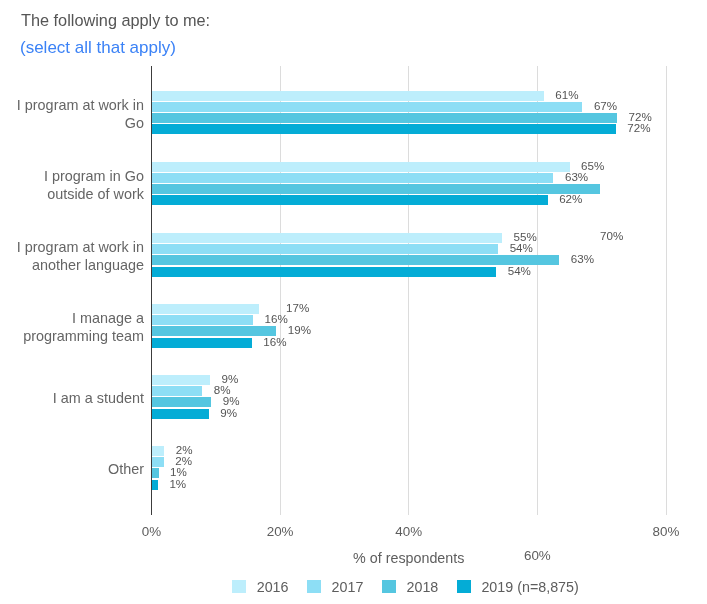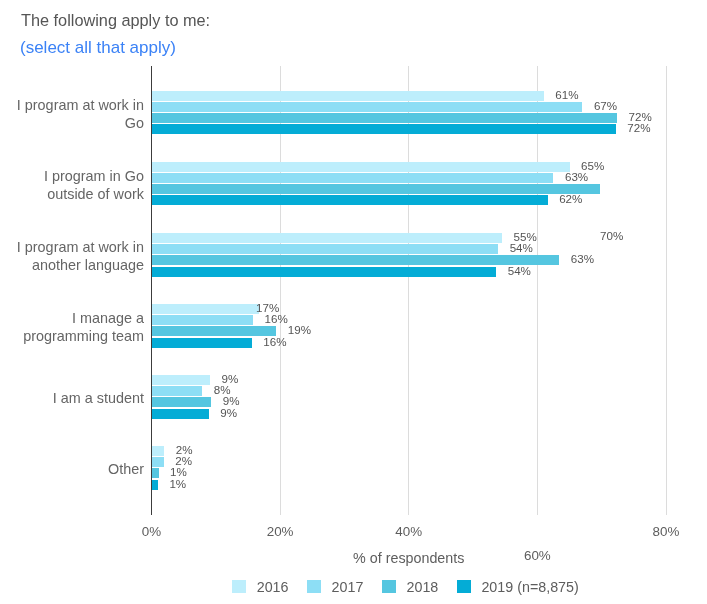--- a/index.html
+++ b/index.html
@@ -73,21 +73,21 @@
       <div class="vallabel" style="left: 509.644px; top: 241.1px;">54%</div>
       <div class="bar" style="left: 151.5px; top: 255.3px; width: 407.741px; background: rgb(85, 198, 224);"></div>
       <div class="vallabel" style="left: 570.741px; top: 252.3px;">63%</div>
       <div class="bar" style="left: 151.5px; top: 266.5px; width: 344.715px; background: rgb(4, 172, 214);"></div>
       <div class="vallabel" style="left: 507.715px; top: 263.5px;">54%</div>
       <div class="catlabel" style="right: 563px; width: 200px; top: 310.15px;">
         <div>I manage a</div>
         <div>programming team</div>
       </div>
       <div class="bar" style="left: 151.5px; top: 303.95px; width: 107.402px; background: rgb(189, 238, 252);"></div>
-      <div class="vallabel" style="left: 256px; top: 300.95px;">17%</div>
+      <div class="vallabel" style="left: 286px; top: 300.95px;">17%</div>
       <div class="bar" style="left: 151.5px; top: 315.15px; width: 101.614px; background: rgb(141, 222, 245);"></div>
       <div class="vallabel" style="left: 264.614px; top: 312.15px;">16%</div>
       <div class="bar" style="left: 151.5px; top: 326.35px; width: 124.766px; background: rgb(85, 198, 224);"></div>
       <div class="vallabel" style="left: 287.766px; top: 323.35px;">19%</div>
       <div class="bar" style="left: 151.5px; top: 337.55px; width: 100.328px; background: rgb(4, 172, 214);"></div>
       <div class="vallabel" style="left: 263.327px; top: 334.55px;">16%</div>
       <div class="catlabel" style="right: 563px; width: 200px; top: 390px;">
         <div>I am a student</div>
       </div>
       <div class="bar" style="left: 151.5px; top: 375px; width: 58.5244px; background: rgb(189, 238, 252);"></div>

